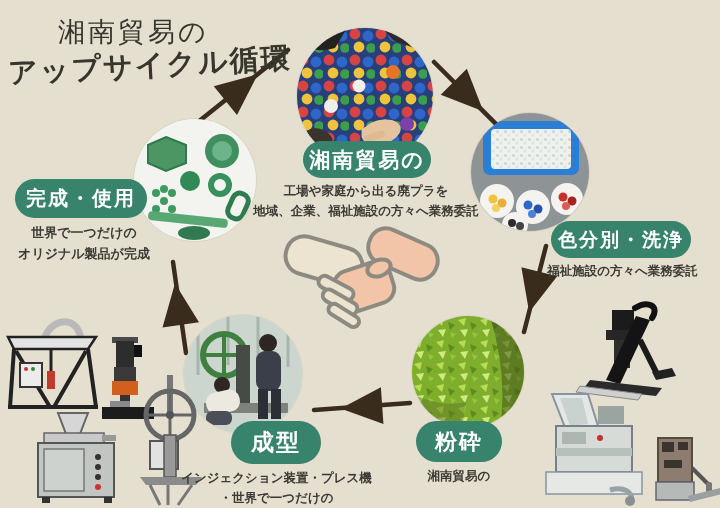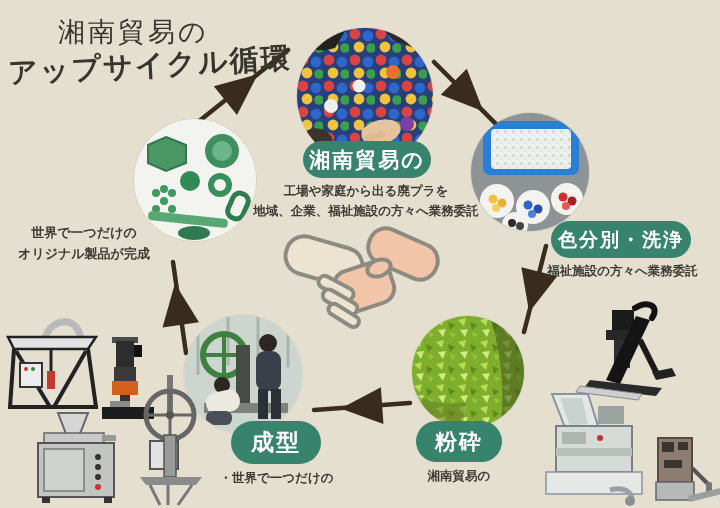--- a/index.html
+++ b/index.html
@@ -309,21 +309,23 @@
 
   <div class="abs caption" style="left:535px;top:261px;width:175px;">
     <div>福祉施設の方々へ業務委託</div>
   </div>
   <div class="abs caption" style="left:396px;top:466px;width:126px;">
     <div>湘南貿易の</div>
   </div>
 
   <div class="abs pill" style="left:231px;top:421px;width:90px;height:43px;font-size:23px;">成型</div>
   <div class="abs caption" style="left:164px;top:468px;width:225px;">
+    <div>インジェクション装置・プレス機</div>
     <div>・世界で一つだけの</div>
   </div>
 
+  <div class="abs pill" style="left:15px;top:179px;width:132px;height:39px;font-size:20px;">完成・使用</div>
   <div class="abs caption" style="left:0px;top:222px;width:168px;font-size:13px;">
     <div>世界で一つだけの</div>
     <div>オリジナル製品が完成</div>
   </div>
 
 </div>
 
 </body></html>

